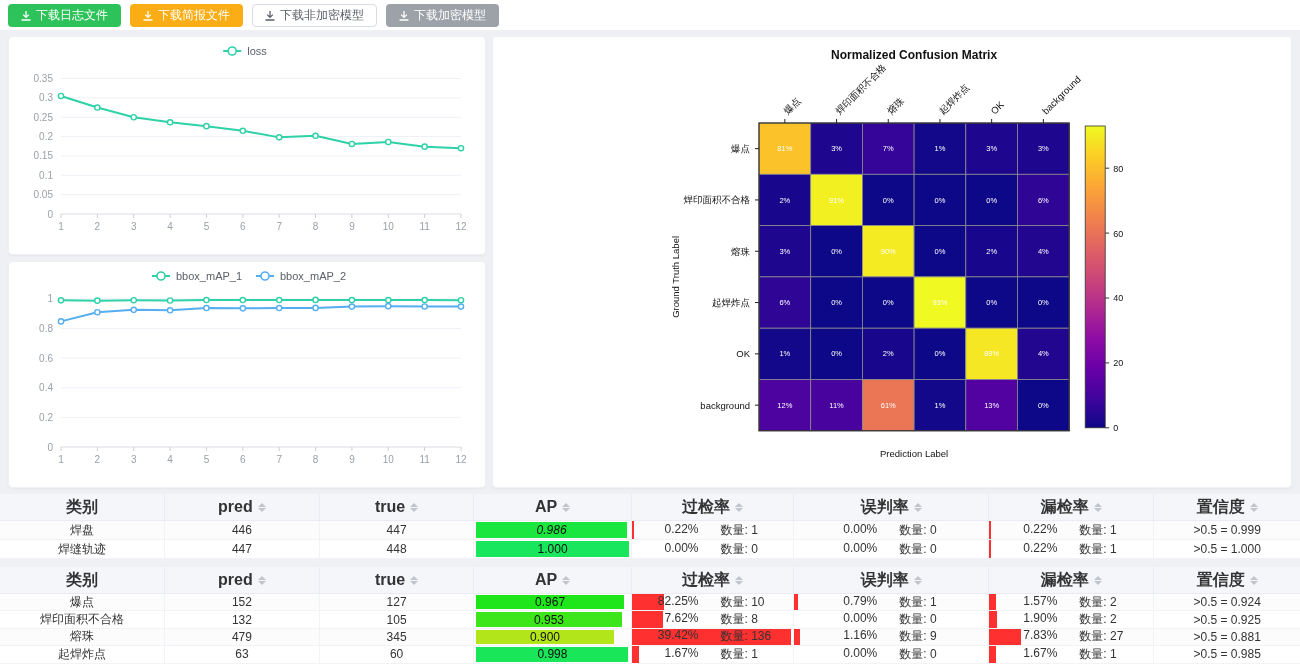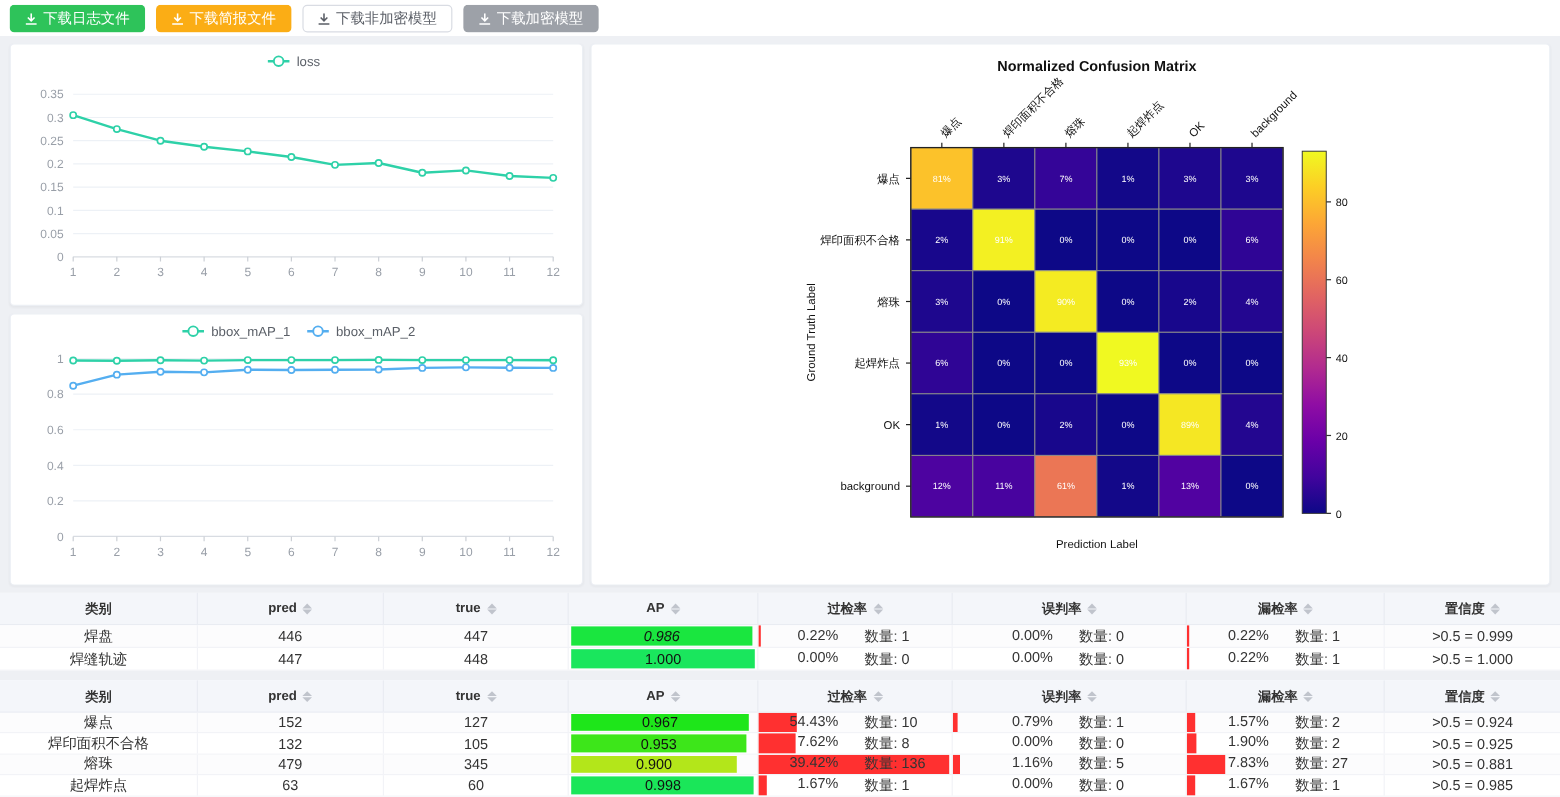--- a/index.html
+++ b/index.html
@@ -16,21 +16,21 @@
   .btn-gray   { background:#9da1a8; color:#fff; }
   .charts-row { display:flex; gap:6px; padding:6px 8px; }
   .left-col { width:478px; display:flex; flex-direction:column; gap:6px; }
   .card { background:#fff; border-radius:4px; border:1px solid #ecEFf4; box-shadow:0 1px 2px rgba(0,0,0,0.04); }
   .chart-card { overflow:hidden; }
   .matrix-card { flex:1; overflow:hidden; }
   .table-card { border-radius:0; border:none; background:#fff; }
   #table1 { margin-bottom:8px; }
   .t-header { display:flex; background:#f4f6fa; border-bottom:1px solid #e9ecf2; }
   .t-header .hc { display:flex; align-items:center; justify-content:center;
-    height:26px; font-weight:bold; font-size:11px; color:#333; border-right:1px solid #e9ecf2; }
+    height:26px; font-weight:bold; font-size:16px; color:#333; border-right:1px solid #e9ecf2; }
   .t-header .hc:last-child { border-right:none; }
   .sorter { display:inline-flex; flex-direction:column; margin-left:5px; gap:1px; }
   .sorter i { width:0; height:0; border-left:4px solid transparent; border-right:4px solid transparent; display:block; }
   .sorter .up   { border-bottom:4px solid #c0c4cc; }
   .sorter .down { border-top:4px solid #c0c4cc; }
   .t-row { display:flex; border-bottom:1px solid #f2f3f7; }
   .t-row:nth-child(even) { background:#fcfcfd; }
   .t-row .tc { display:flex; align-items:center; justify-content:center;
     border-right:1px solid #f2f3f7; position:relative; overflow:hidden; font-size:12px; }
   .t-row .tc:last-child { border-right:none; }
@@ -531,21 +531,21 @@
       <div class="tc" style="width: 11.9%; height: 16.4px;">152</div>
       <div class="tc" style="width: 11.9%; height: 16.4px;">127</div>
       <div class="tc" style="width: 12.1%; height: 16.4px;">
         <div class="ap-wrap">
           <div class="ap-bar" style="width: 96.7%; background: rgb(30, 230, 26);">0.967</div>
         </div>
       </div>
       <div class="tc" style="width: 12.5%; height: 16.4px;">
         <div class="rate-bar" style="width: 19.675%; min-width: 2px; background: rgb(255, 48, 48);"></div>
         <div class="rate-text">
-          <span class="pct">54.43%</span>
+          <span class="pct">82.25%</span>
           <span class="cnt">数量: 10</span>
         </div>
       </div>
       <div class="tc" style="width: 15%; height: 16.4px;">
         <div class="rate-bar" style="width: 1.975%; min-width: 2px; background: rgb(255, 48, 48);"></div>
         <div class="rate-text">
           <span class="pct">0.79%</span>
           <span class="cnt">数量: 1</span>
         </div>
       </div>
@@ -602,21 +602,21 @@
         <div class="rate-bar" style="width: 98.55%; min-width: 2px; background: rgb(255, 48, 48);"></div>
         <div class="rate-text">
           <span class="pct">39.42%</span>
           <span class="cnt">数量: 136</span>
         </div>
       </div>
       <div class="tc" style="width: 15%; height: 16.4px;">
         <div class="rate-bar" style="width: 2.9%; min-width: 2px; background: rgb(255, 48, 48);"></div>
         <div class="rate-text">
           <span class="pct">1.16%</span>
-          <span class="cnt">数量: 5</span>
+          <span class="cnt">数量: 9</span>
         </div>
       </div>
       <div class="tc" style="width: 12.7%; height: 16.4px;">
         <div class="rate-bar" style="width: 19.575%; min-width: 2px; background: rgb(255, 48, 48);"></div>
         <div class="rate-text">
           <span class="pct">7.83%</span>
           <span class="cnt">数量: 27</span>
         </div>
       </div>
       <div class="tc" style="width: 11.2%; height: 16.4px;">&gt;0.5 = 0.881</div>

